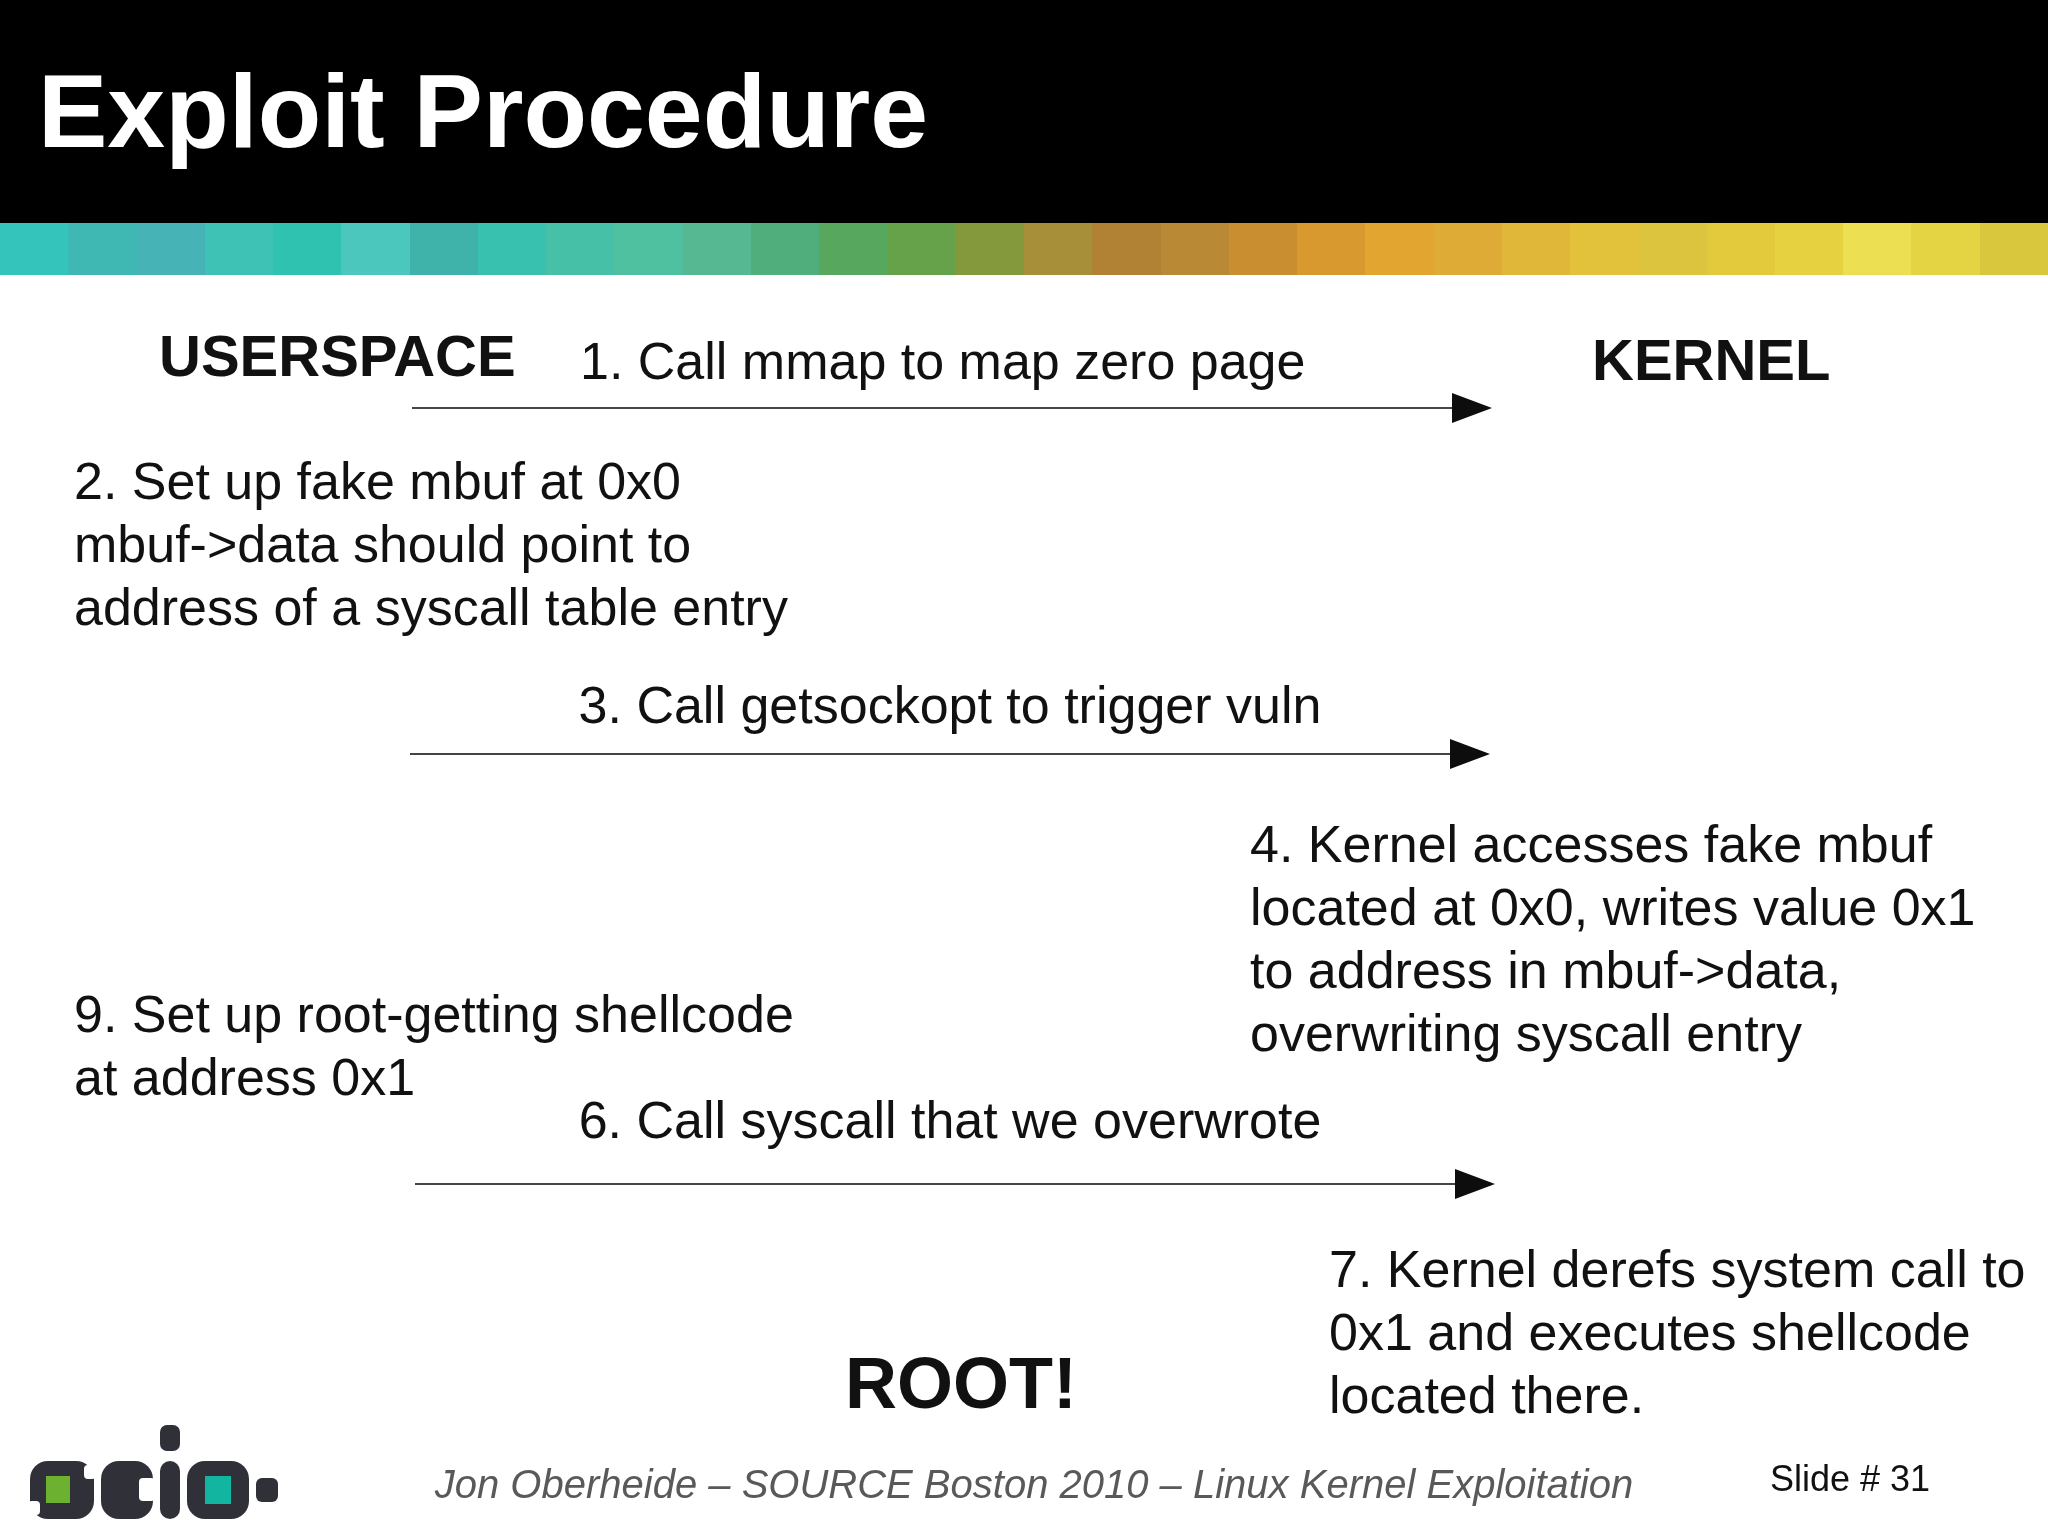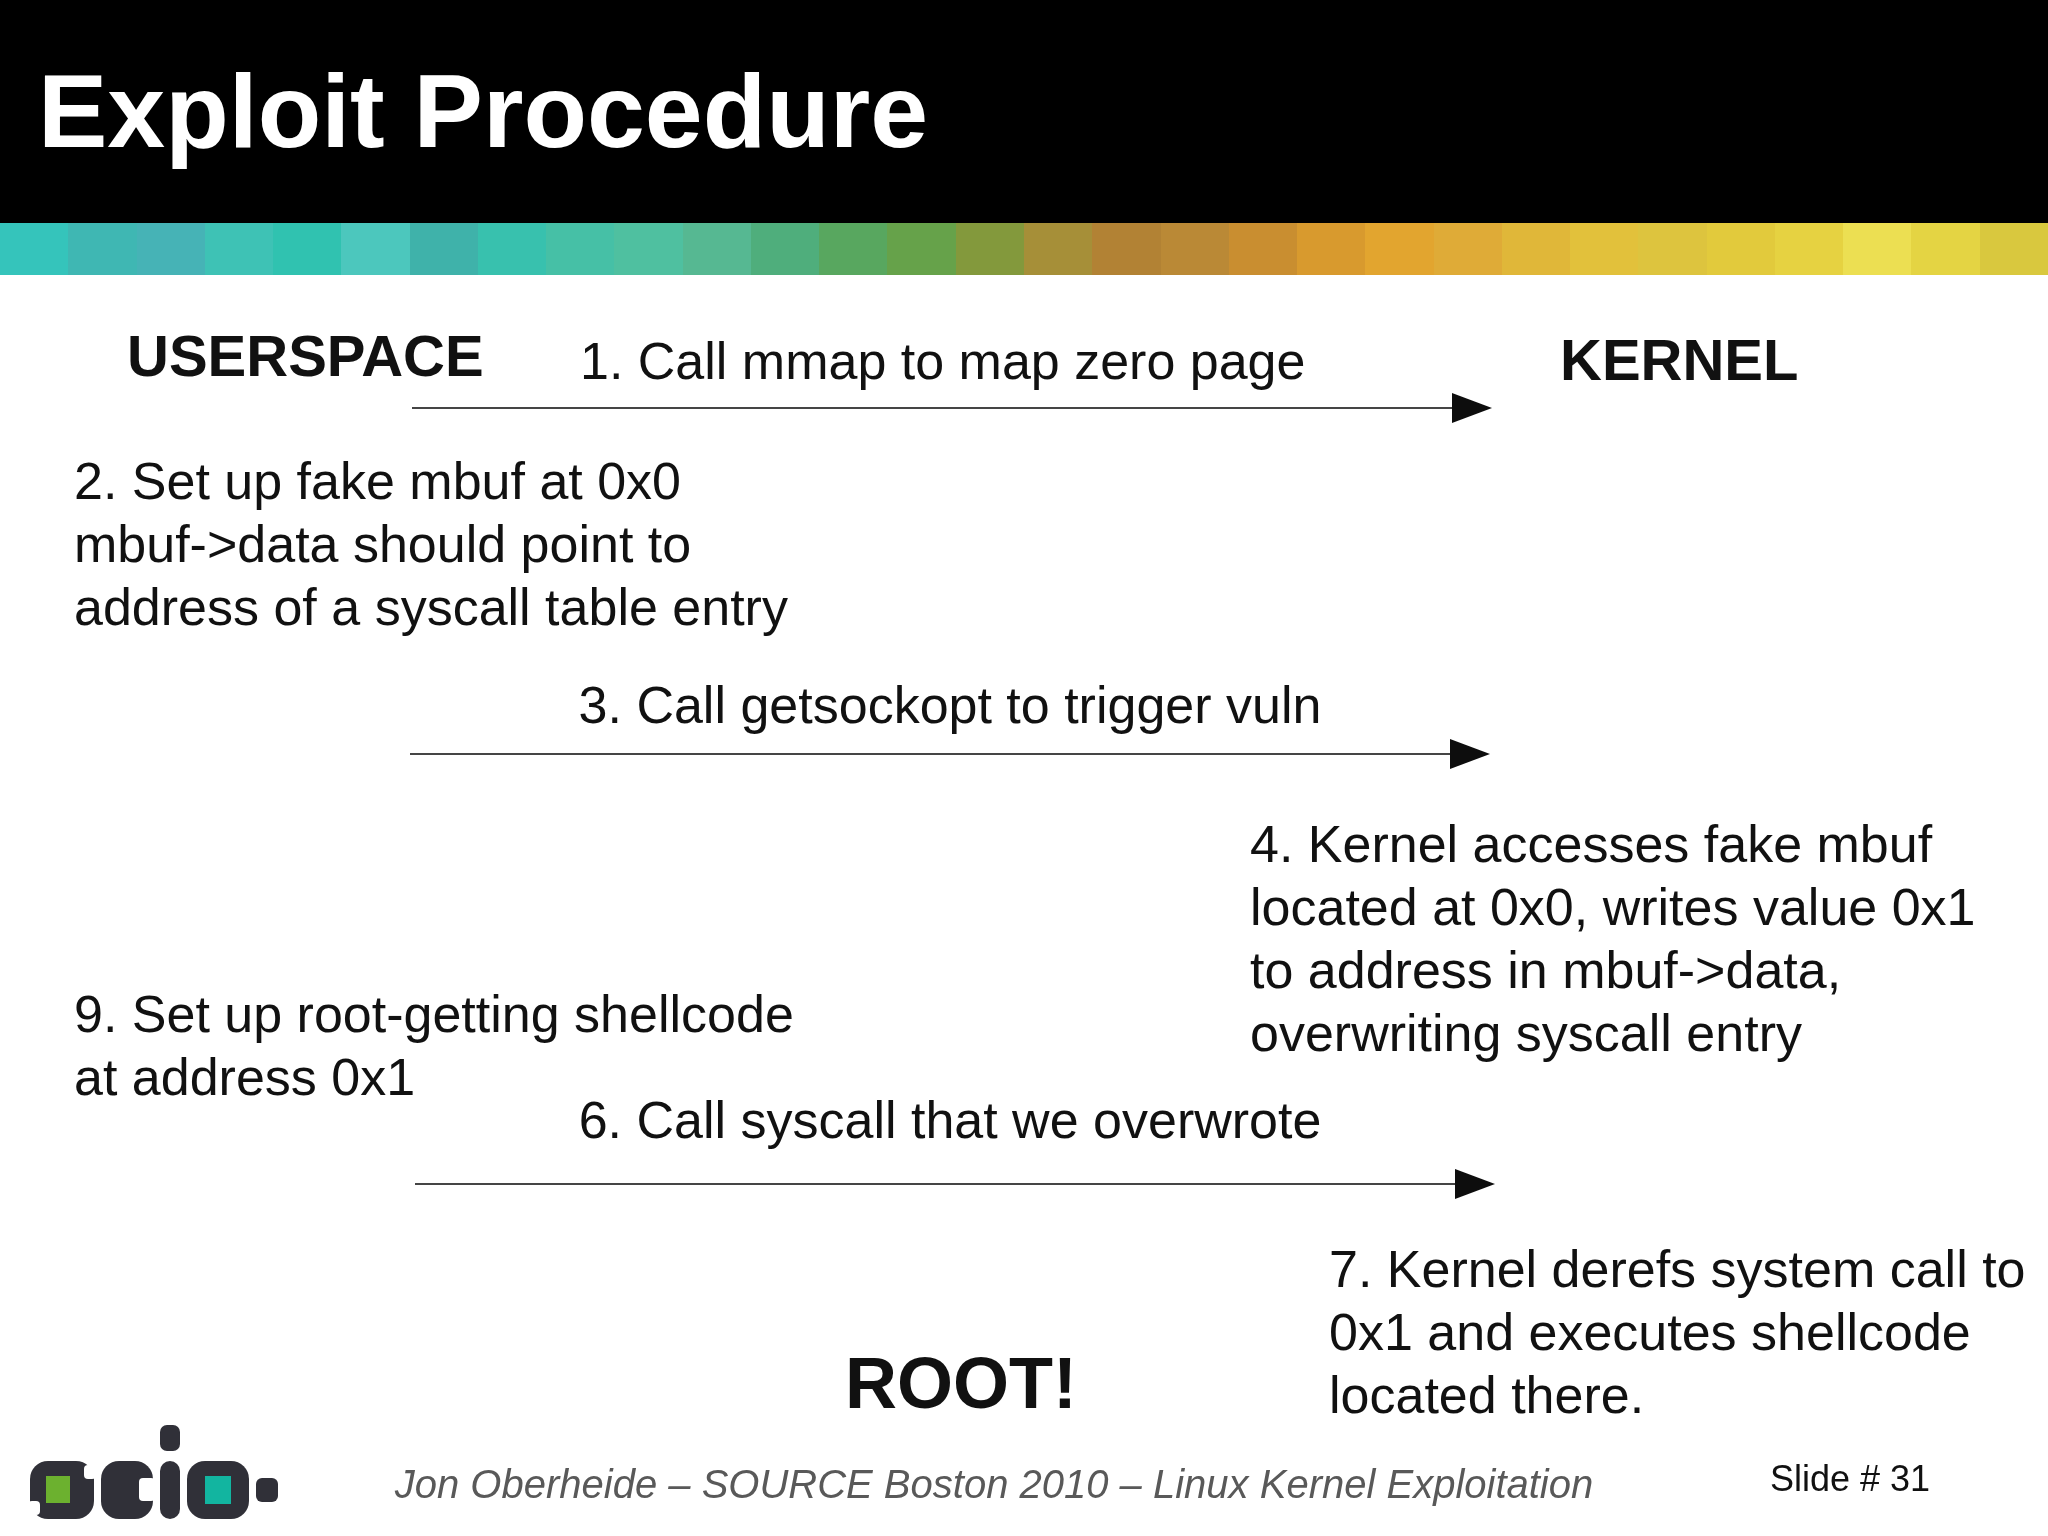--- a/index.html
+++ b/index.html
@@ -20,21 +20,21 @@
   .slide-title{
     color:#ffffff;font-size:104px;font-weight:bold;
     padding-left:38px;letter-spacing:0px;white-space:nowrap;
   }
   .gradient-strip{
     position:absolute;left:0;top:223px;width:2048px;height:52px;
     display:flex;
   }
   
   .lane-label{
-    position:absolute;font-size:58px;font-weight:bold;white-space:nowrap;
+    position:absolute;font-size:58px;font-weight:bold;white-space:nowrap;margin-left:32px;
   }
   .step-text{
     position:absolute;font-size:52px;line-height:63px;white-space:pre-line;
   }
   .centered{text-align:center;}
   .root-label{
     position:absolute;font-size:72px;font-weight:bold;white-space:nowrap;
   }
   
   .arrow{
@@ -42,21 +42,21 @@
   }
   .arrow .shaft{flex:1;height:2px;background:#454545;}
   .arrow .head{
     width:0;height:0;
     border-top:15px solid transparent;
     border-bottom:15px solid transparent;
     border-left:40px solid #0d0d0d;
   }
   
   .footer-attribution{
-    position:absolute;left:384px;top:1462px;width:1220px;
+    position:absolute;left:424px;top:1462px;width:1220px;
     text-align:center;font-style:italic;font-size:40px;color:#595959;
     white-space:nowrap;
   }
   .slide-number{
     position:absolute;right:118px;top:1458px;font-size:36px;color:#111;
     white-space:nowrap;
   }
   
   .logo{
     position:absolute;left:30px;top:1425px;height:94px;

